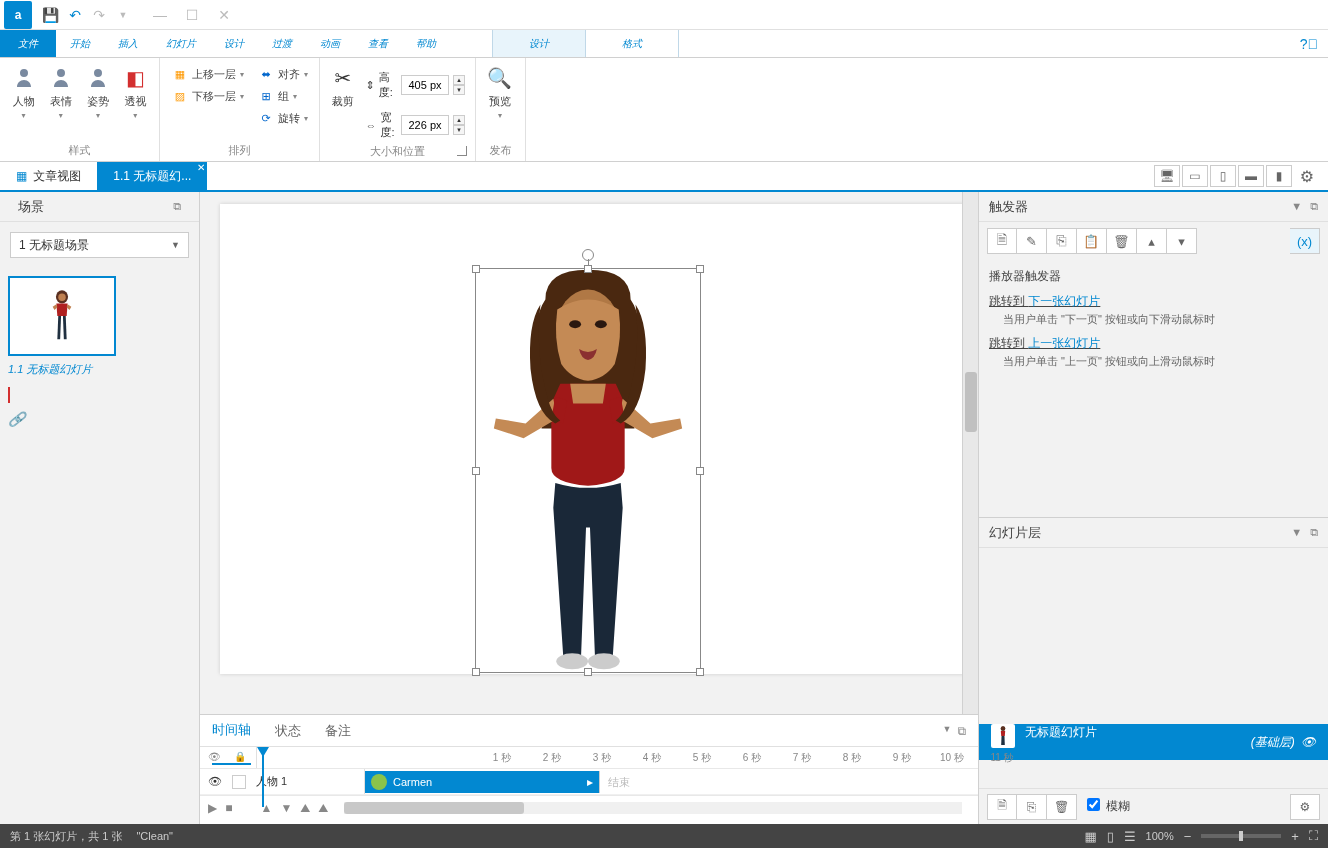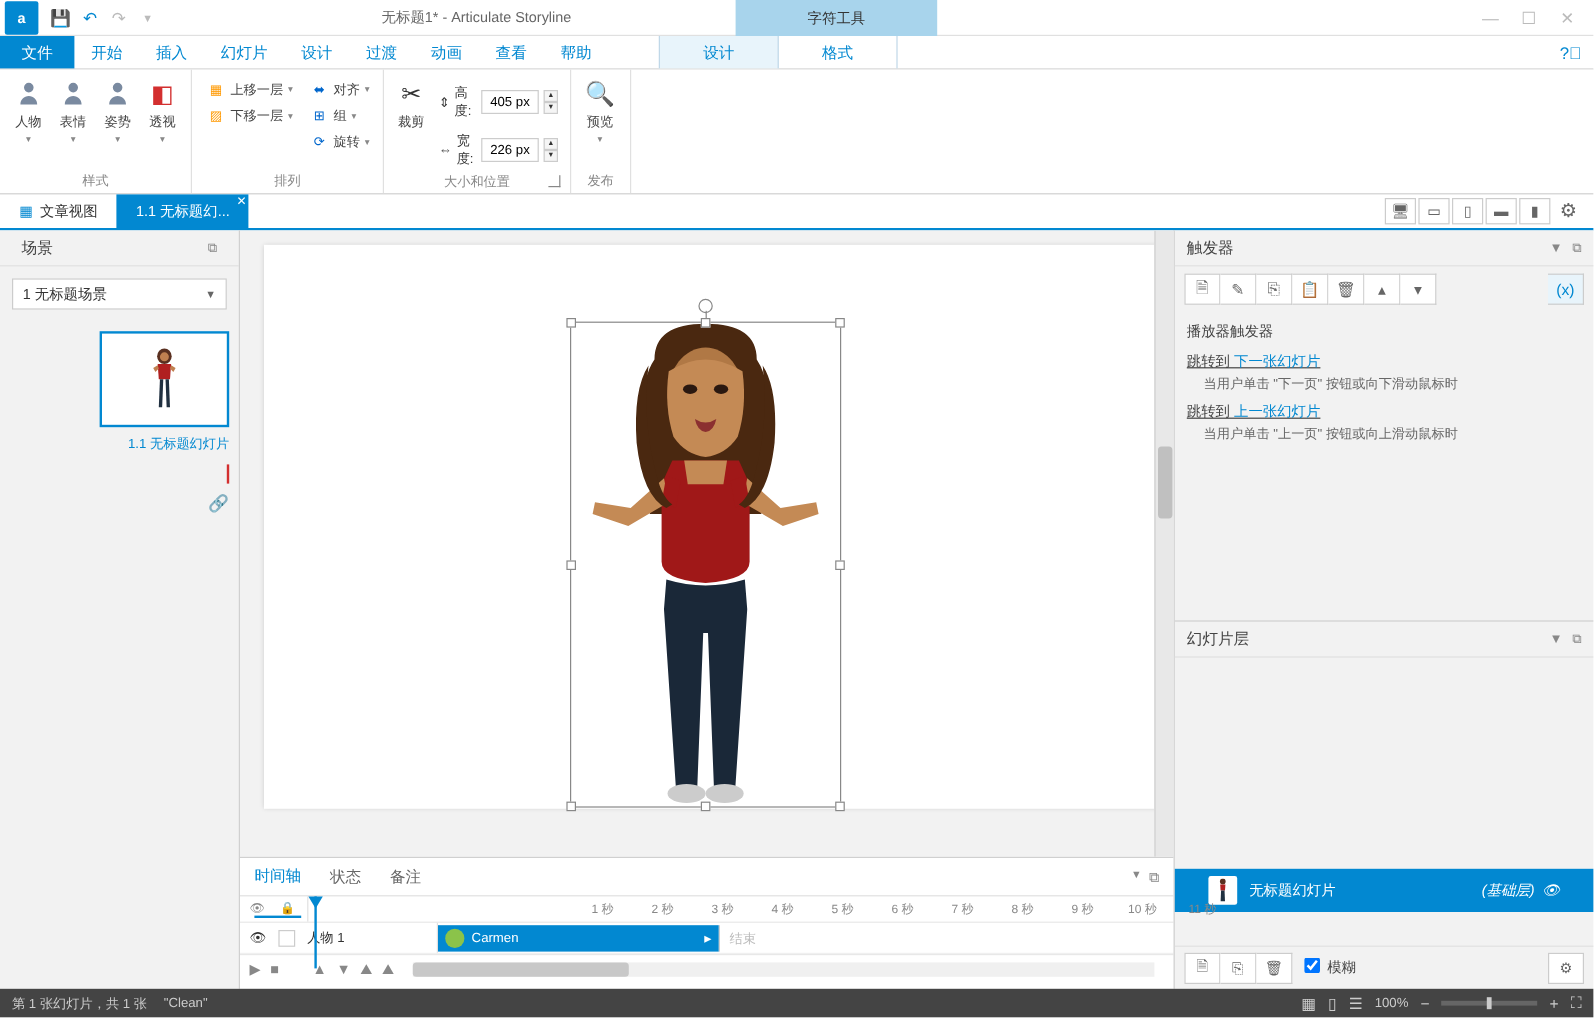--- a/index.html
+++ b/index.html
@@ -9,21 +9,21 @@
 .qat { display: flex; align-items: center; gap: 2px; padding: 0 4px; }
 .qat-btn { width: 22px; height: 22px; display: flex; align-items: center; justify-content: center; color: #0288d1; cursor: pointer; font-size: 14px; }
 .qat-btn.gray { color: #bbb; }
 .title-center { flex: 1; display: flex; align-items: center; justify-content: center; position: relative; }
 .title-text { color: #666; font-size: 12px; position: absolute; left: 180px; }
 .context-tab { position: absolute; left: 475px; top: 0; height: 30px; background: #a8d4ec; padding: 0 60px; display: flex; align-items: center; color: #333; font-size: 12px; }
 .win-controls { display: flex; align-items: center; gap: 4px; padding: 0 8px; }
 .win-btn { width: 28px; height: 22px; display: flex; align-items: center; justify-content: center; color: #bbb; cursor: pointer; font-size: 14px; }
 
 .menubar { height: 28px; background: #fff; display: flex; align-items: stretch; border-bottom: 1px solid #d0d0d0; }
-.menu-item { padding: 0 14px; display: flex; align-items: center; color: #0288d1; cursor: pointer; font-size: 13px; }
+.menu-item { padding: 0 14px; display: flex; align-items: center; color: #0288d1; cursor: pointer; font-size: 10px; font-style: italic; }
 .menu-item.file { background: #0288d1; color: #fff; padding: 0 18px; }
 .menu-item.context { background: #e8f4fb; border-left: 1px solid #c0d8e8; border-right: 1px solid #c0d8e8; margin-left: 42px; padding: 0 36px; }
 .menu-item.context2 { border-right: 1px solid #c0d8e8; padding: 0 36px; }
 .help-icon { margin-left: auto; padding: 0 10px; display: flex; align-items: center; color: #0288d1; font-size: 14px; }
 
 .ribbon { height: 104px; background: #fff; border-bottom: 1px solid #d0d0d0; display: flex; }
 .ribbon-group { border-right: 1px solid #e0e0e0; padding: 4px 6px 0; display: flex; flex-direction: column; }
 .rg-content { flex: 1; display: flex; align-items: flex-start; gap: 2px; }
 .rg-label { height: 18px; text-align: center; color: #888; font-size: 11px; position: relative; }
 .rg-label .launcher { position: absolute; right: 2px; top: 2px; width: 10px; height: 10px; border-right: 1px solid #888; border-bottom: 1px solid #888; cursor: pointer; }
@@ -46,21 +46,21 @@
 .view-icons { margin-left: auto; display: flex; align-items: center; gap: 2px; padding: 0 8px; }
 .view-btn { width: 26px; height: 22px; border: 1px solid #ccc; display: flex; align-items: center; justify-content: center; cursor: pointer; color: #666; background: #fff; }
 .view-btn.gear { border: none; font-size: 16px; }
 
 .workspace { flex: 1; display: flex; min-height: 0; }
 .left-panel { width: 200px; background: #f2f2f2; border-right: 1px solid #d0d0d0; display: flex; flex-direction: column; }
 .panel-header { height: 30px; display: flex; align-items: center; padding: 0 18px; font-size: 13px; color: #444; border-bottom: 1px solid #e0e0e0; }
 .panel-header .pop { margin-left: auto; color: #888; cursor: pointer; font-size: 11px; }
 .scene-select { margin: 10px; height: 26px; border: 1px solid #ccc; background: #fff; display: flex; align-items: center; padding: 0 8px; cursor: pointer; font-size: 12px; }
 .scene-select .arrow { margin-left: auto; font-size: 9px; color: #666; }
-.thumb-item { display: flex; flex-direction: column; align-items: flex-end; padding: 8px; }
+.thumb-item { display: flex; flex-direction: column; align-items: flex-start; padding: 8px; font-style: italic; }
 .thumb { width: 108px; height: 80px; background: #fff; border: 2px solid #0288d1; display: flex; align-items: center; justify-content: center; }
 .thumb-label { margin-top: 6px; font-size: 11px; color: #0288d1; }
 .link-icon { margin-top: 8px; color: #0288d1; font-size: 14px; }
 .red-bar { width: 2px; height: 16px; background: #d32f2f; margin-top: 10px; }
 
 .center-area { flex: 1; background: #f2f2f2; display: flex; flex-direction: column; min-width: 0; }
 .canvas-wrap { flex: 1; position: relative; overflow: hidden; display: flex; }
 .canvas-scroll { flex: 1; overflow: hidden; position: relative; }
 .slide-canvas { position: absolute; left: 20px; top: 12px; width: 910px; height: 470px; background: #fff; box-shadow: 0 0 4px rgba(0,0,0,0.15); }
 .sel-box { position: absolute; left: 255px; top: 64px; width: 226px; height: 405px; border: 1px solid #888; }
@@ -104,21 +104,21 @@
 .trig-btn + .trig-btn { border-left: none; }
 .trig-btn.var { margin-left: auto; background: #e8f4fb; color: #0288d1; }
 .trig-content { padding: 8px 10px; font-size: 12px; flex: 1; }
 .trig-title { color: #444; margin-bottom: 8px; }
 .trig-item { margin-bottom: 8px; }
 .trig-line1 { color: #444; text-decoration: underline; }
 .trig-link { color: #0288d1; cursor: pointer; }
 .trig-line2 { color: #666; padding-left: 14px; margin-top: 2px; font-size: 11px; }
 .rp-layers { border-top: 1px solid #d0d0d0; gap: 28px; }
 .layer-body { flex: 1; min-height: 120px; }
-.layer-active { height: 36px; background: #0288d1; color: #fff; display: flex; align-items: center; padding: 0 28px; gap: 10px; font-size: 12px; }
+.layer-active { height: 36px; background: #0288d1; color: #fff; display: flex; padding: 0 12px; gap: 10px; font-size: 12px; }
 .layer-active .thumb-sm { width: 24px; height: 24px; background: #fff; border-radius: 2px; display:flex; align-items:center; justify-content:center; }
 .layer-active .meta { margin-left: auto; font-style: italic; display: flex; align-items: center; gap: 6px; }
 .layer-toolbar { height: 36px; display: flex; align-items: center; padding: 0 8px; gap: 0; border-top: 1px solid #e0e0e0; }
 .layer-toolbar .lbtn { width: 30px; height: 26px; border: 1px solid #ccc; background: #fff; display: flex; align-items: center; justify-content: center; color: #666; cursor: pointer; }
 .layer-toolbar .lbtn + .lbtn { border-left: none; }
 .layer-toolbar .chk { margin-left: 10px; display: flex; align-items: flex-start; gap: 6px; font-size: 12px; color: #444; }
 .layer-toolbar .gear { margin-left: auto; width: 30px; height: 26px; border: 1px solid #ccc; background: #fff; display: flex; align-items: center; justify-content: center; color: #666; cursor: pointer; }
 
 .statusbar { height: 24px; background: #444; color: #ccc; display: flex; align-items: center; padding: 0 10px; font-size: 11px; gap: 14px; }
 .statusbar .right { margin-left: auto; display: flex; align-items: center; gap: 10px; }
@@ -132,24 +132,20 @@
 </head>
 <body>
 
 <div class="titlebar">
   <div class="logo">a</div>
   <div class="qat">
     <div class="qat-btn">💾</div>
     <div class="qat-btn">↶</div>
     <div class="qat-btn gray">↷</div>
     <div class="qat-btn gray" style="font-size:9px">▼</div>
-  </div>
-  <div class="title-center">
-    <span class="title-text">无标题1* - Articulate Storyline</span>
-    <div class="context-tab">字符工具</div>
   </div>
   <div class="win-controls">
     <div class="win-btn">—</div>
     <div class="win-btn">☐</div>
     <div class="win-btn">✕</div>
   </div>
 </div>
 
 <div class="menubar">
   <div class="menu-item file">文件</div>

